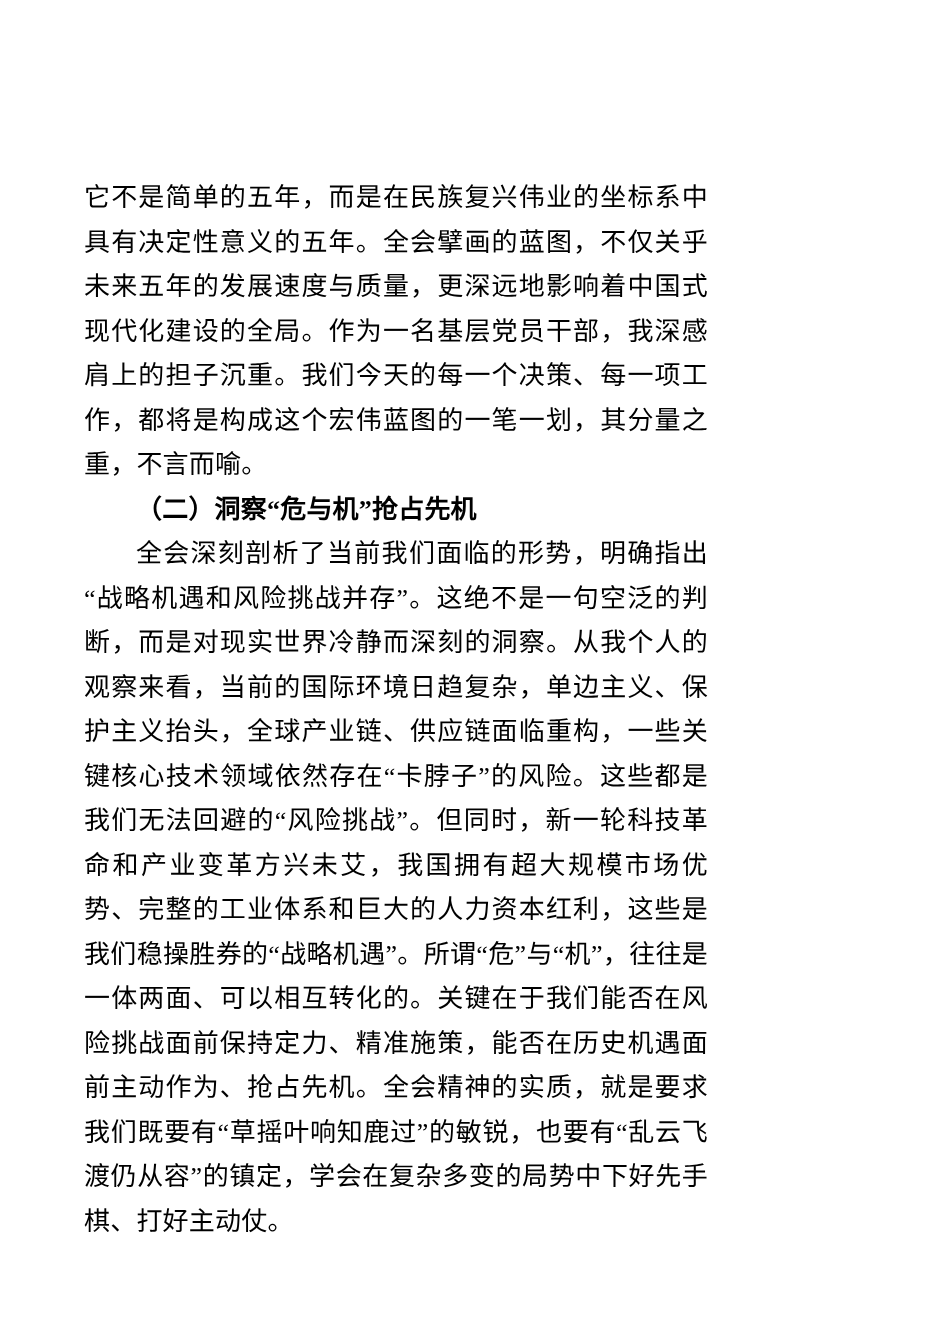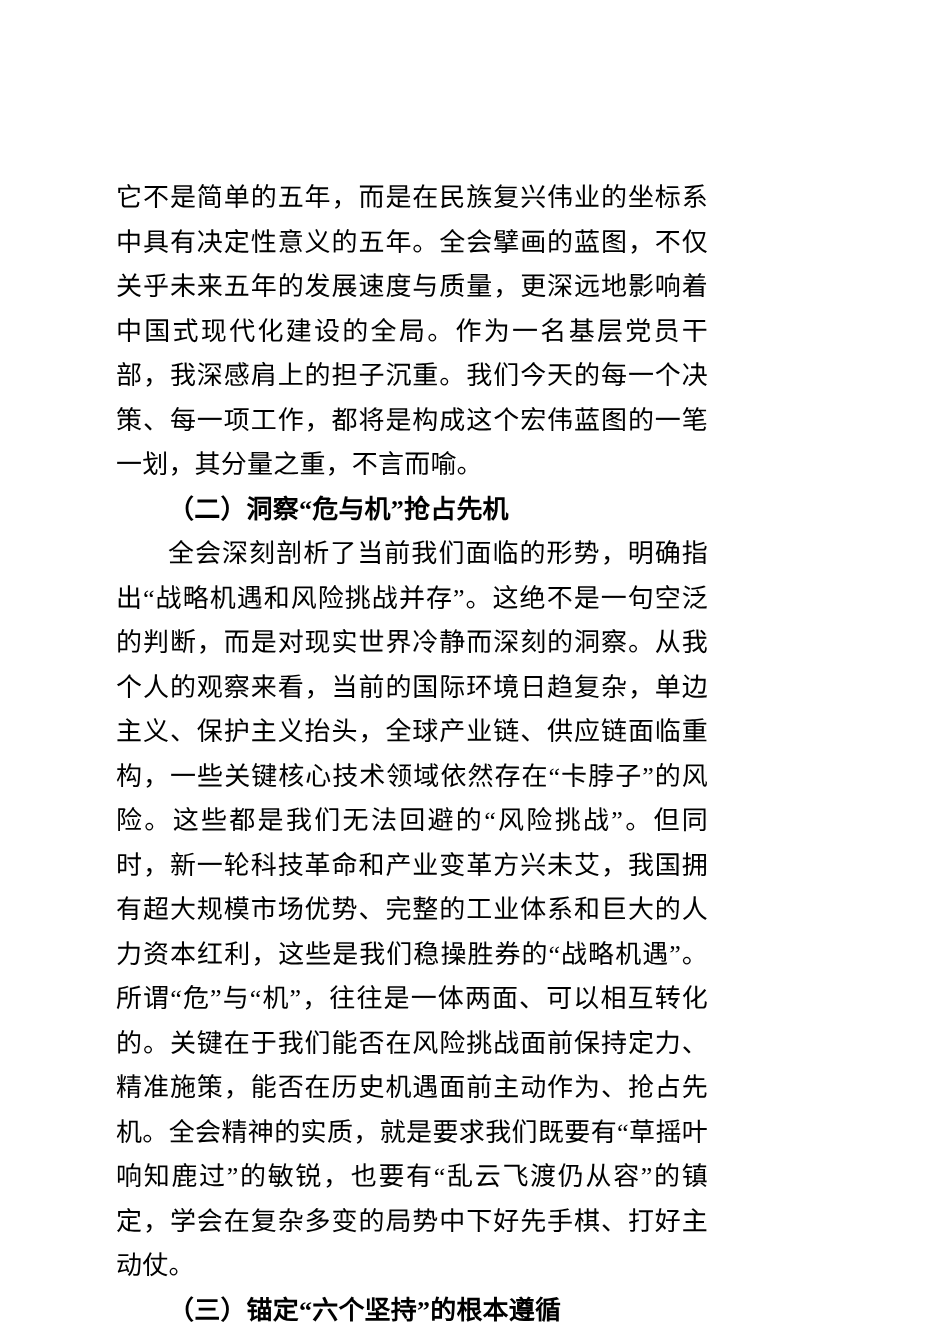--- a/index.html
+++ b/index.html
@@ -7,21 +7,21 @@
     padding: 0;
     background: #ffffff;
   }
   .page {
     position: relative;
     width: 824px;
     height: 1344px;
     background: #ffffff;
     color: #000000;
     box-sizing: border-box;
-    padding: 176px 116px 0 116px;
+    padding: 176px 116px 0 84px;
     overflow: hidden;
     font-family: "Liberation Serif", "DejaVu Serif", serif;
   }
   .content {
     width: 100%;
   }
   .body-text, .heading {
     margin: 0;
     padding: 0;
     font-size: 26px;
@@ -43,15 +43,14 @@
   }
 </style>
 </head>
 <body>
 
 <div class="page">
   <div class="content">
     <p class="body-text">它不是简单的五年，而是在民族复兴伟业的坐标系中具有决定性意义的五年。全会擘画的蓝图，不仅关乎未来五年的发展速度与质量，更深远地影响着中国式现代化建设的全局。作为一名基层党员干部，我深感肩上的担子沉重。我们今天的每一个决策、每一项工作，都将是构成这个宏伟蓝图的一笔一划，其分量之重，不言而喻。</p>
     <p class="heading indent-2em">（二）洞察“危与机”抢占先机</p>
     <p class="body-text indent-2em">全会深刻剖析了当前我们面临的形势，明确指出“战略机遇和风险挑战并存”。这绝不是一句空泛的判断，而是对现实世界冷静而深刻的洞察。从我个人的观察来看，当前的国际环境日趋复杂，单边主义、保护主义抬头，全球产业链、供应链面临重构，一些关键核心技术领域依然存在“卡脖子”的风险。这些都是我们无法回避的“风险挑战”。但同时，新一轮科技革命和产业变革方兴未艾，我国拥有超大规模市场优势、完整的工业体系和巨大的人力资本红利，这些是我们稳操胜券的“战略机遇”。所谓“危”与“机”，往往是一体两面、可以相互转化的。关键在于我们能否在风险挑战面前保持定力、精准施策，能否在历史机遇面前主动作为、抢占先机。全会精神的实质，就是要求我们既要有“草摇叶响知鹿过”的敏锐，也要有“乱云飞渡仍从容”的镇定，学会在复杂多变的局势中下好先手棋、打好主动仗。</p>
-    <p class="heading indent-2em">（三）锚定“六个坚持”的根本遵循</p>
   </div>
 </div>
 
 </body></html>

